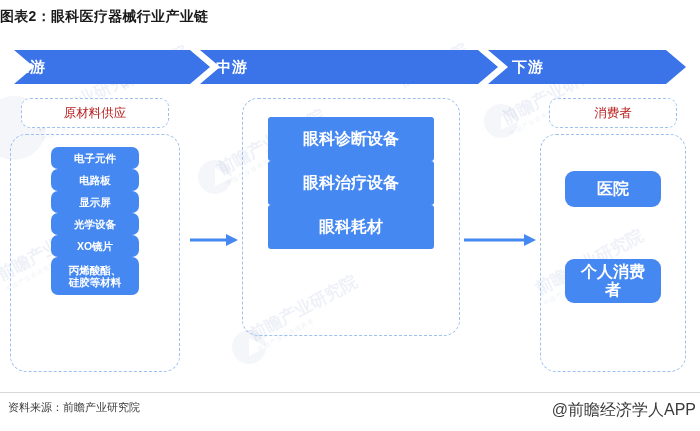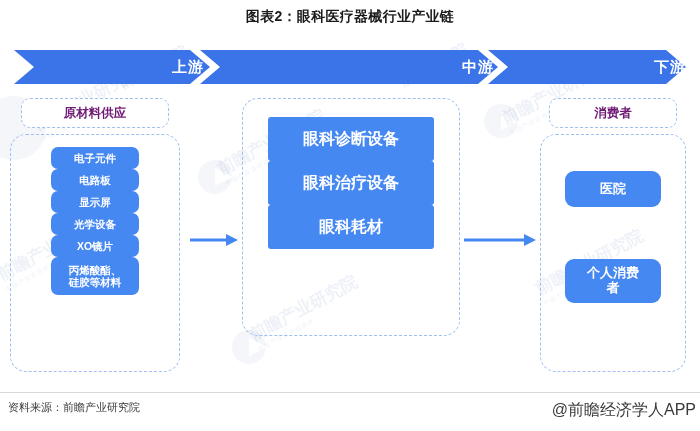--- a/index.html
+++ b/index.html
@@ -60,21 +60,21 @@
     border-bottom: 9px solid transparent;
     transform: translate(0, -50%);
   }
 
   
   .title {
     position: absolute;
     top: 8px;
     left: 0;
     width: 700px;
-    text-align: center;
+    text-align: left;
     font-size: 14px;
     font-weight: 700;
     color: #1a1a1a;
     letter-spacing: 0.3px;
     z-index: 5;
   }
 
   
   .banner {
     position: absolute;
@@ -86,42 +86,42 @@
   }
   .banner svg { display: block; }
   .banner-label {
     position: absolute;
     top: 50px;
     height: 34px;
     line-height: 34px;
     color: #ffffff;
     font-size: 15px;
     font-weight: 700;
-    text-align: right;
+    text-align: left;
     z-index: 5;
     letter-spacing: 1px;
   }
   #banner-label-0 { left: 14px;  width: 190px; }
   #banner-label-1 { left: 216px; width: 278px; }
   #banner-label-2 { left: 512px; width: 174px; }
 
   
   .col {
     position: absolute;
     z-index: 3;
   }
   .col-header {
     box-sizing: border-box;
     border: 1.4px dashed #9dc0f0;
     border-radius: 9px;
     background: #ffffff;
     text-align: center;
     font-size: 12.5px;
-    font-weight: 700;
-    color: #701a75;
+    font-weight: 400;
+    color: #b91c1c;
     display: flex;
     align-items: center;
     justify-content: center;
   }
   .col-body {
     box-sizing: border-box;
     border: 1.4px dashed #9dc0f0;
     border-radius: 16px;
     background: transparent;
     position: relative;
@@ -151,21 +151,21 @@
   
   #col-mid            { left: 242px; top: 98px; width: 218px; }
   #col-mid .col-header{ width: 148px; height: 30px; margin: 0 auto 6px auto; }
   #col-mid .col-body  { width: 218px; height: 238px; padding-top: 18px; }
   #col-mid .pill      { width: 166px; height: 44px; font-size: 16px; border-radius: 3px; }
 
   
   #col-down            { left: 540px; top: 98px; width: 146px; }
   #col-down .col-header{ width: 128px; height: 30px; margin: 0 auto 6px auto; }
   #col-down .col-body  { width: 146px; height: 238px; padding-top: 36px; }
-  #col-down .pill      { width: 96px; height: 36px; font-size: 13px; margin-bottom: 52px; border-radius: 9px; }
+  #col-down .pill      { width: 96px; height: 36px; font-size: 16px; margin-bottom: 52px; border-radius: 9px; }
   #col-down .pill.two  { height: 44px; margin-bottom: 0; }
 
   
   .connector {
     position: absolute;
     top: 232px;
     height: 16px;
     z-index: 4;
   }
   #connector-0 { left: 190px; width: 48px; }

